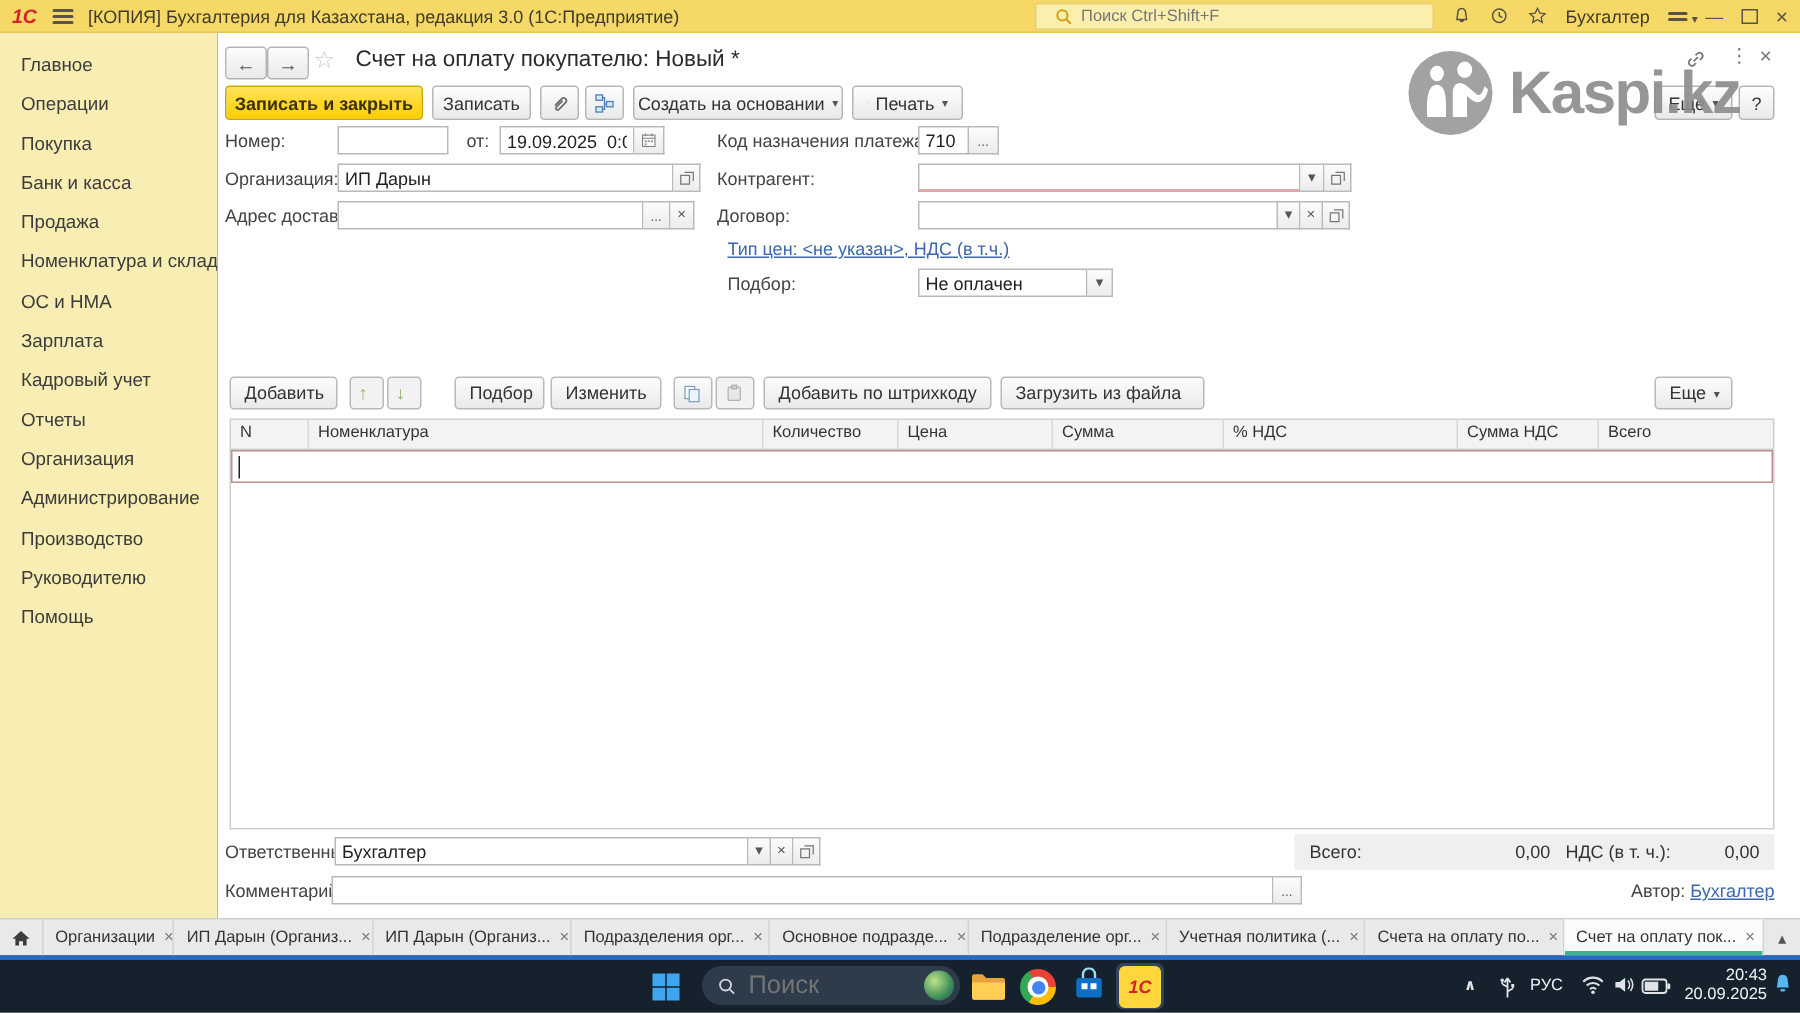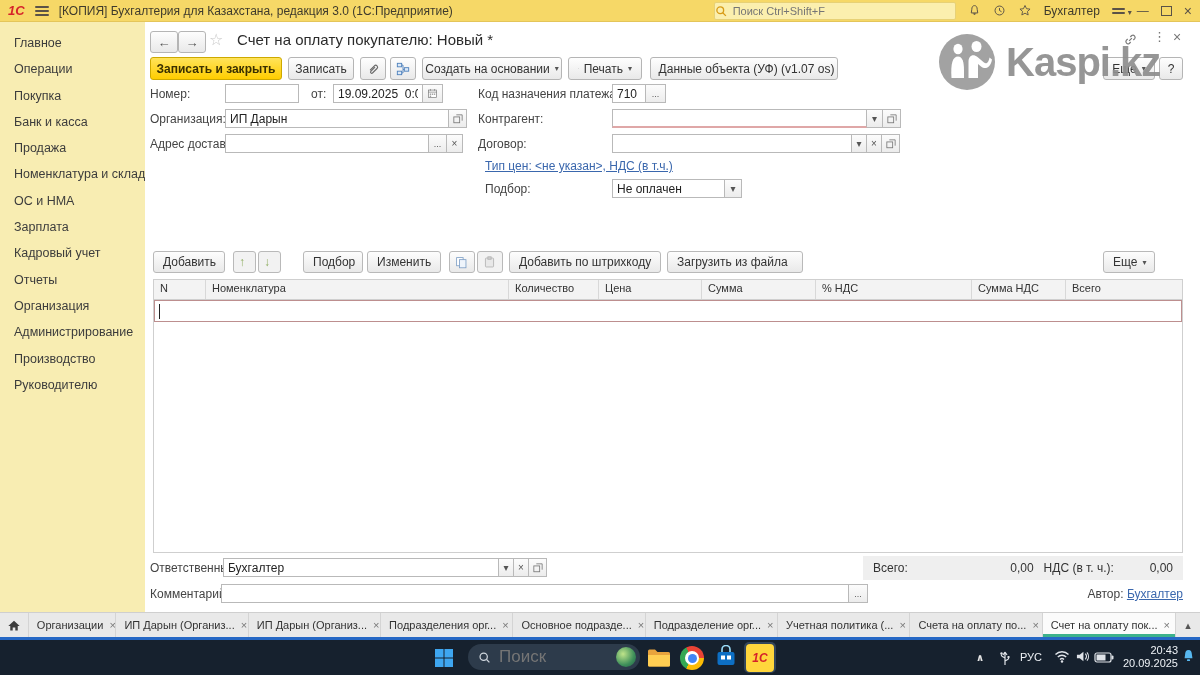--- a/index.html
+++ b/index.html
@@ -8,21 +8,21 @@
   .abs{position:absolute;}
   
   .titlebar{left:0;top:0;width:1200px;height:22px;background:#f6d867;display:flex;align-items:center;
             padding:0 8px;box-sizing:border-box;border-bottom:1px solid #e4c55a;}
   .logo1c{color:#d6222a;font-weight:bold;font-style:italic;font-size:13px;margin-right:10px;}
   .burger{display:inline-block;width:14px;}
   .burger i,.svcmenu i{display:block;height:2px;background:#5a5247;margin:2px 0;border-radius:1px;}
   .wtitle{margin-left:10px;color:#3e3a2c;font-size:12px;white-space:nowrap;}
   .tright{margin-left:auto;display:flex;align-items:center;gap:12px;}
   .tsearch{width:240px;height:16px;background:#fbefae;border:1px solid #e7d176;border-radius:2px;
-           display:flex;align-items:center;padding:0 0;gap:4px;}
+           display:flex;align-items:center;padding:0 12px;gap:4px;}
   .tsearch input{border:none;background:transparent;outline:none;font-size:11px;color:#8a7a35;width:200px;
                  font-family:"Liberation Sans",sans-serif;}
   .wbtn{color:#5a5247;font-size:12px;line-height:1;cursor:default;}
   .maxbox{display:inline-block;width:9px;height:8px;border:1px solid #5a5247;}
   .tuser{color:#3e3a2c;font-size:12px;}
   .svcmenu{display:inline-block;width:13px;position:relative;}
   .svcmenu b{position:absolute;right:-7px;top:2px;color:#5a5247;font-size:8px;font-weight:normal;}
   
   .sidebar{left:0;top:22px;width:145px;height:590px;background:#f8edb2;box-sizing:border-box;padding-top:8px;}
   .sideitem{height:26.3px;line-height:26.3px;padding-left:14px;color:#3c3c3c;font-size:12.5px;
@@ -142,20 +142,21 @@
     <div class="sideitem">Продажа</div>
     <div class="sideitem">Номенклатура и склад</div>
     <div class="sideitem">ОС и НМА</div>
     <div class="sideitem">Зарплата</div>
     <div class="sideitem">Кадровый учет</div>
     <div class="sideitem">Отчеты</div>
     <div class="sideitem">Организация</div>
     <div class="sideitem">Администрирование</div>
     <div class="sideitem">Производство</div>
     <div class="sideitem">Руководителю</div>
+    <div class="sideitem">Помощь</div>
   </div>
 
   <div class="abs main">
 
     <div class="abs navbtn" style="left:5px;top:9px;">←</div>
     <div class="abs navbtn" style="left:33px;top:9px;">→</div>
     <span class="abs star" style="left:64px;top:8px;">☆</span>
     <span class="abs doctitle" style="left:92px;top:9px;">Счет на оплату покупателю: Новый *</span>
 
     <svg class="abs" style="left:978px;top:10px;" width="15" height="15" viewBox="0 0 16 16">
@@ -185,26 +186,20 @@
     </div>
     <div class="abs btn" style="left:423px;top:35px;width:74px;">
       <svg width="13" height="13" viewBox="0 0 16 16">
           <rect x="4" y="1.5" width="8" height="3.5" fill="#fff" stroke="#666"></rect>
           <rect x="2" y="5" width="12" height="6" rx="1" fill="#8a8a8a"></rect>
           <circle cx="12" cy="7" r=".9" fill="#e8a000"></circle>
           <rect x="4.5" y="9.5" width="7" height="4.5" fill="#fff" stroke="#666"></rect>
         </svg>
       <span>Печать</span>
         <span class="caret">▾</span>
-    </div>
-    <div class="abs btn" style="left:505px;top:35px;width:188px;">
-      <svg width="13" height="13" viewBox="0 0 16 16">
-          <path d="M2 12 C2 5.5 7 5 9.5 5 L9.5 2 L14.5 6.5 L9.5 11 L9.5 8 C6 8 4 8.5 3.5 12.5 Z" fill="#2e6fb5"></path>
-        </svg>
-      <span>Данные объекта (УФ) (v1.07 os)</span>
     </div>
     <div class="abs btn" style="left:958px;top:35px;width:52px;">
       <span>Еще</span>
         <span class="caret">▾</span>
     </div>
     <div class="abs btn" style="left:1014px;top:35px;width:24px;padding:0;">?</div>
 
     <span class="abs lbl" style="left:5px;top:65px;">Номер:</span>
     <input class="abs inp" style="left: 80px; top: 62px; width: 74px;">
     <span class="abs lbl" style="left:166px;top:65px;">от:</span>

